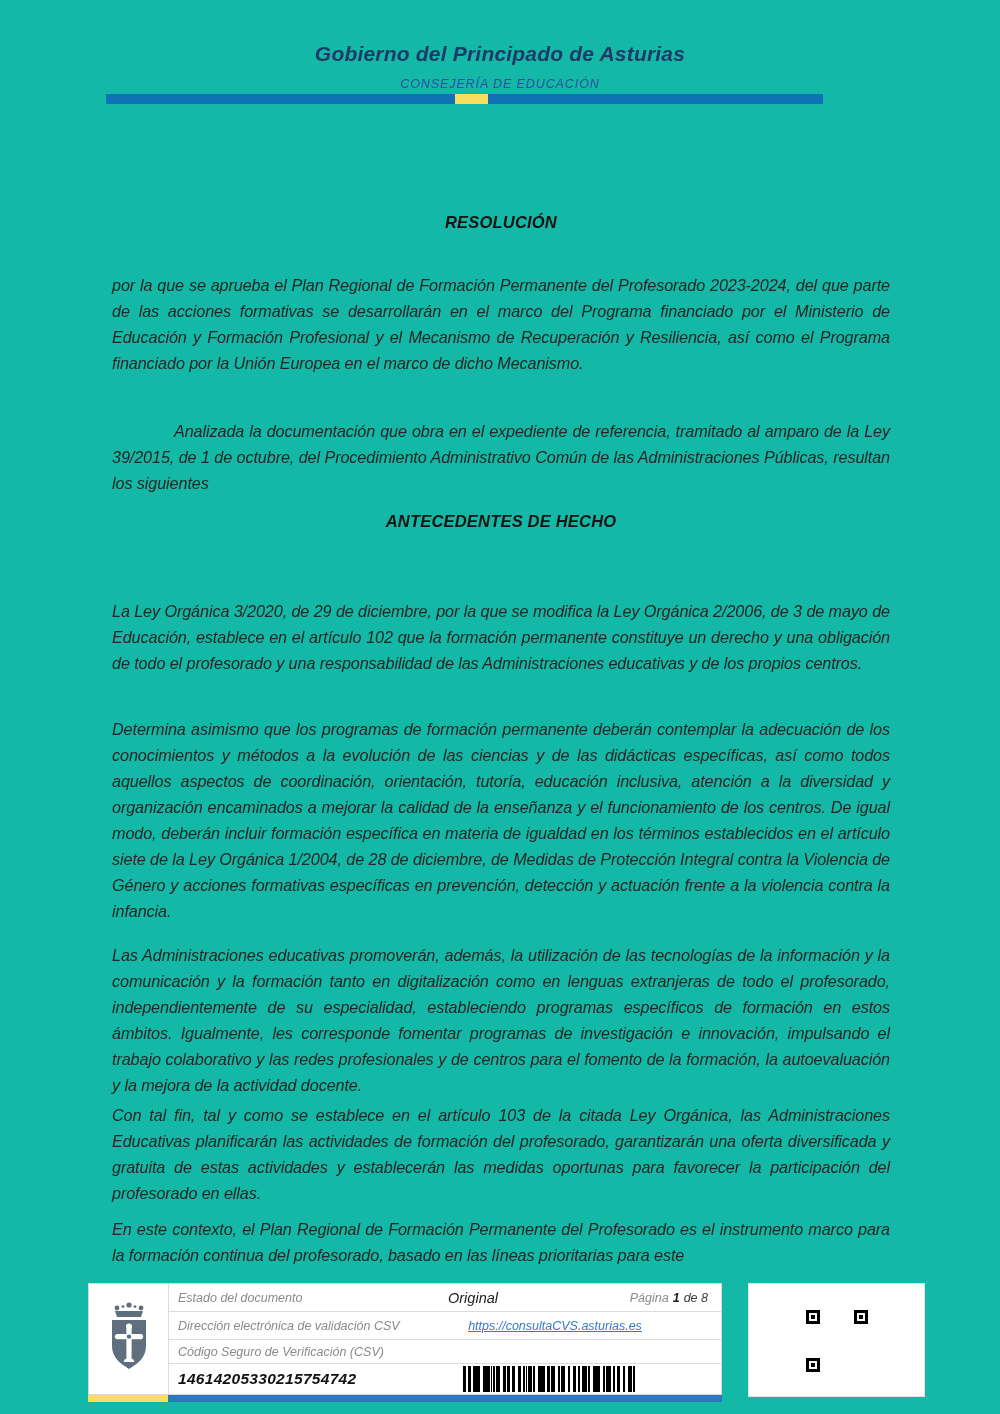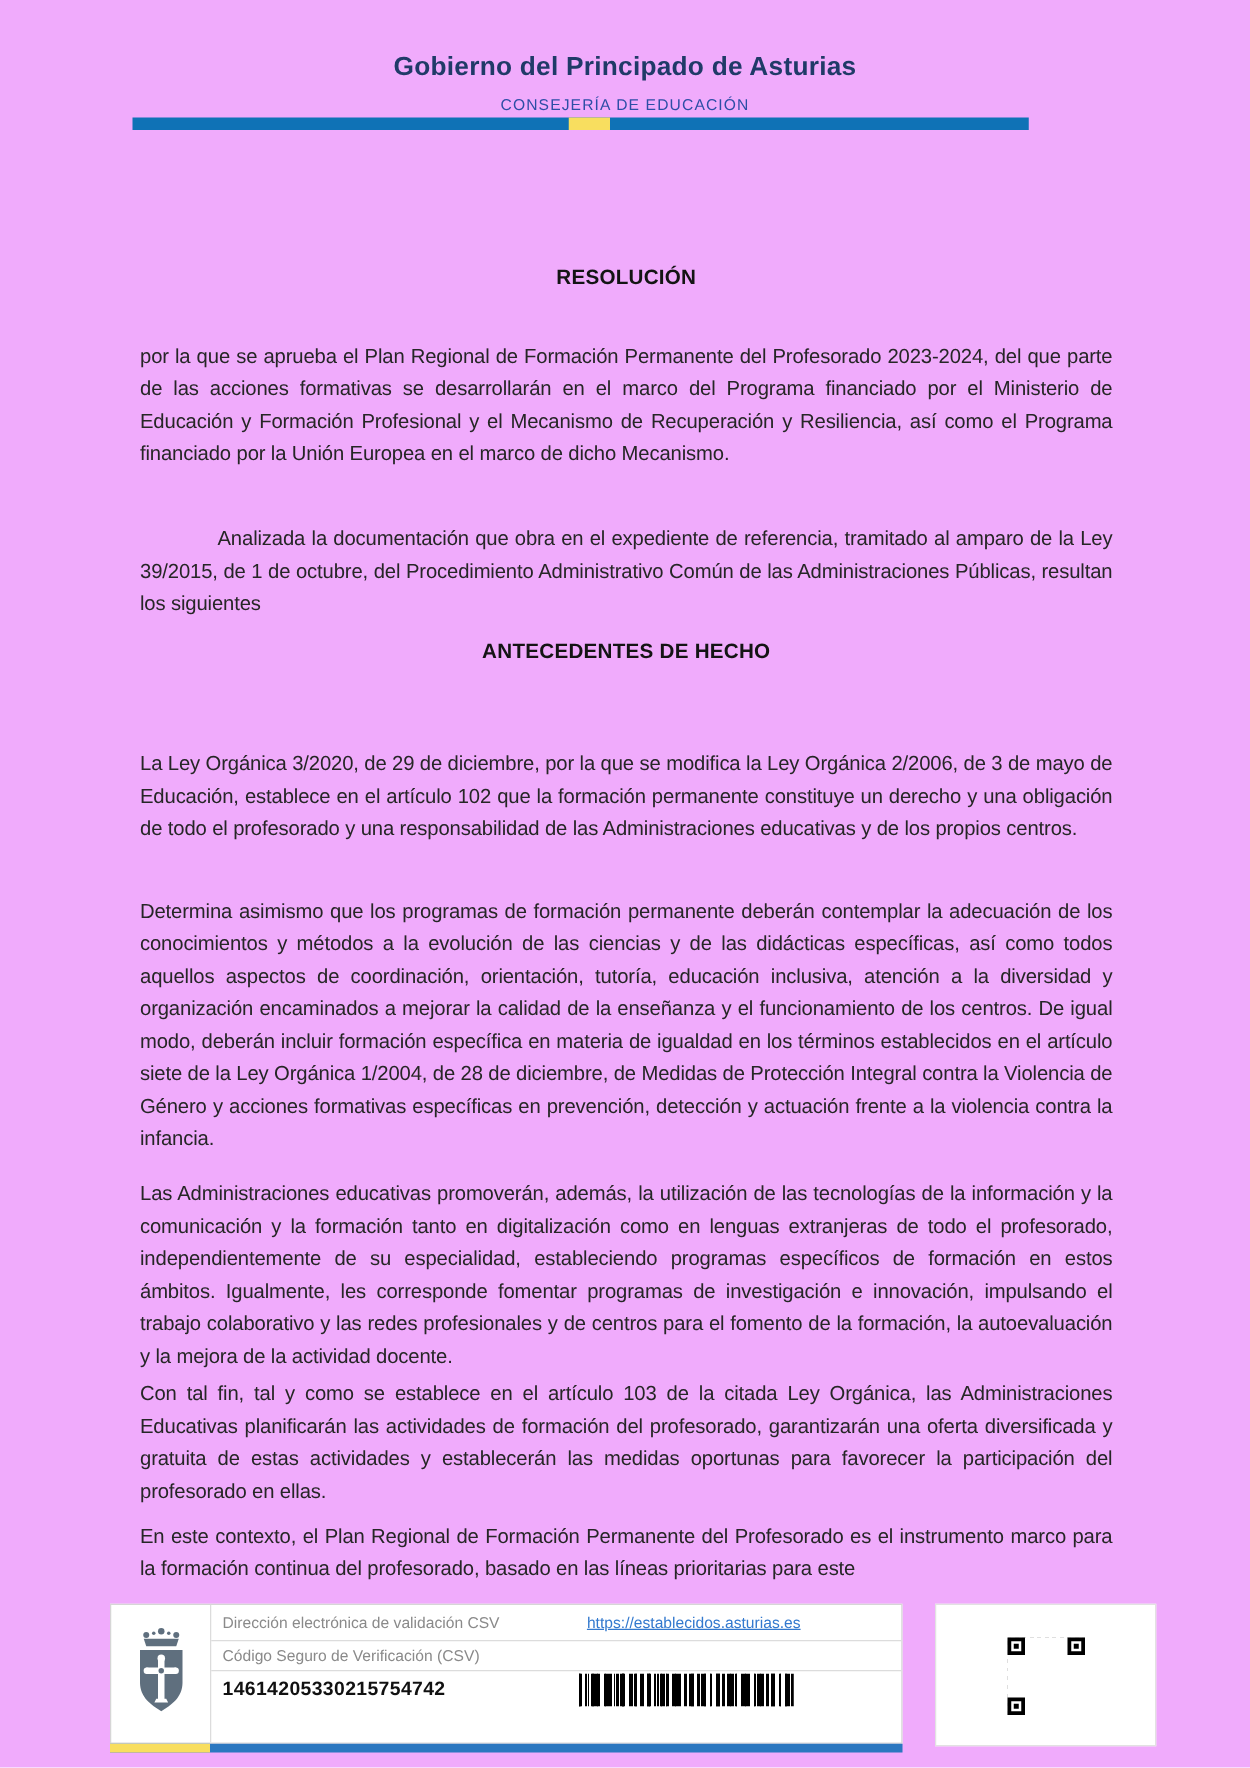--- a/index.html
+++ b/index.html
@@ -1,18 +1,18 @@
 <!DOCTYPE html>
 <html lang="es"><head>
 <meta charset="utf-8">
 <style>
   html,body{margin:0;padding:0;background:#ffffff;}
   .page{
-    position:relative;width:1000px;height:1414px;background:#f0abfc;
-    font-family:"Liberation Sans",sans-serif;overflow:hidden;
+    position:relative;width:1000px;height:1414px;background:#14b8a6;
+    font-family:"Liberation Sans",sans-serif;overflow:hidden;font-style:italic;
   }
   
   .hdr-title{
     position:absolute;top:42px;left:0;width:1000px;text-align:center;
     font-size:21px;font-weight:bold;color:#203a68;letter-spacing:.2px;
   }
   .hdr-sub{
     position:absolute;top:77px;left:0;width:1000px;text-align:center;
     font-size:12.5px;color:#2c4ea6;letter-spacing:.9px;
   }
@@ -142,24 +142,33 @@
           <circle cx="10.5" cy="35.6" r="2.6"></circle>
           <circle cx="33.5" cy="35.6" r="2.6"></circle>
           <path d="M18,58 h8 l1.5,3 h-11 z"></path>
         </g>
         <g fill="#5f6f7e">
           <circle cx="22" cy="35.6" r="2.2"></circle>
         </g>
       </svg>
     </div>
     <div class="fcol">
+      <div class="frow r1">
+        <span class="flabel">Estado del documento</span>
+        <span class="fcenter">Original</span>
+        <span class="fpage">
+          <span>Página</span>
+          <span class="pg-num">1</span>
+          <span class="pg-of">de 8</span>
+        </span>
+      </div>
       <div class="frow r2">
         <span class="flabel">Dirección electrónica de validación CSV</span>
         <span class="flink-wrap">
-          <a class="flink">https://establecidos.asturias.es</a>
+          <a class="flink">https://consultaCVS.asturias.es</a>
         </span>
       </div>
       <div class="frow r3">
         <span class="flabel">Código Seguro de Verificación (CSV)</span>
       </div>
       <div class="frow r4">
         <span class="fcsv">14614205330215754742</span>
         <span class="barcode"></span>
       </div>
     </div>

